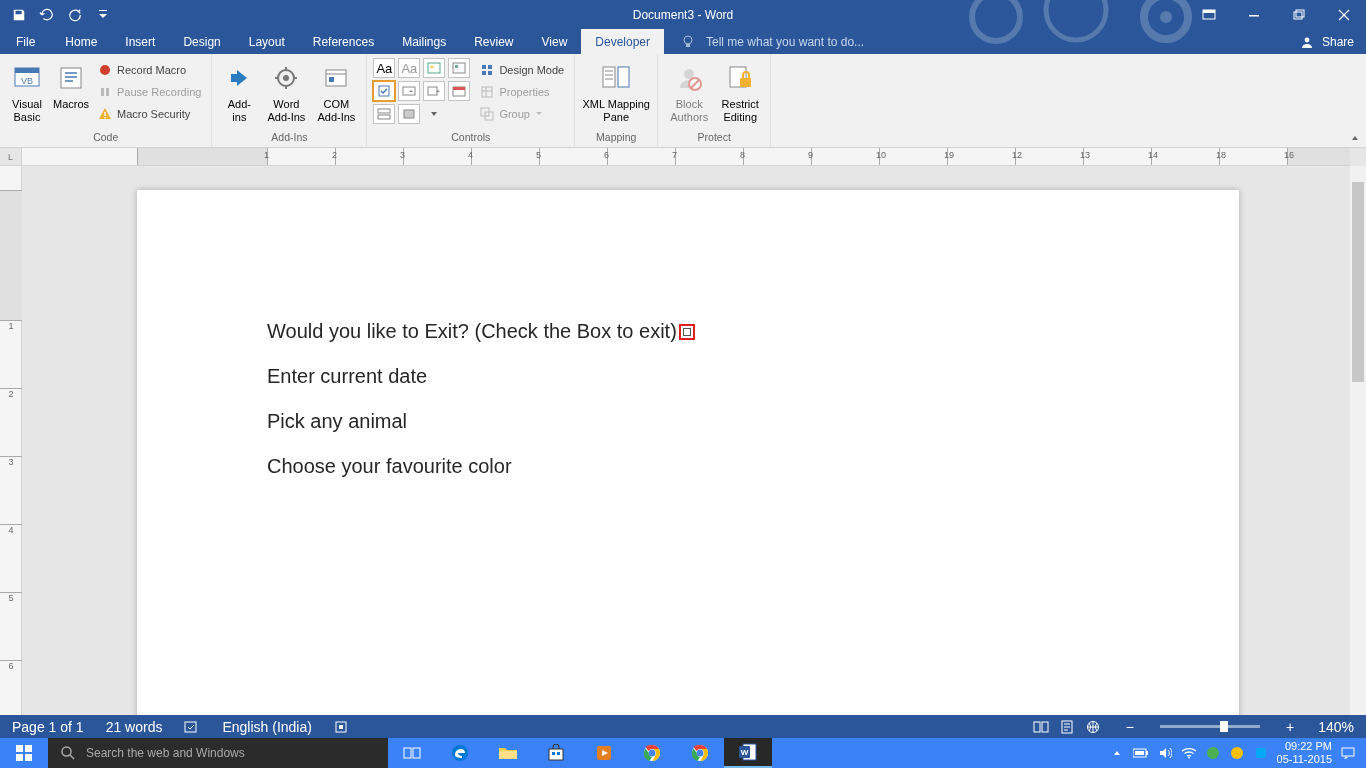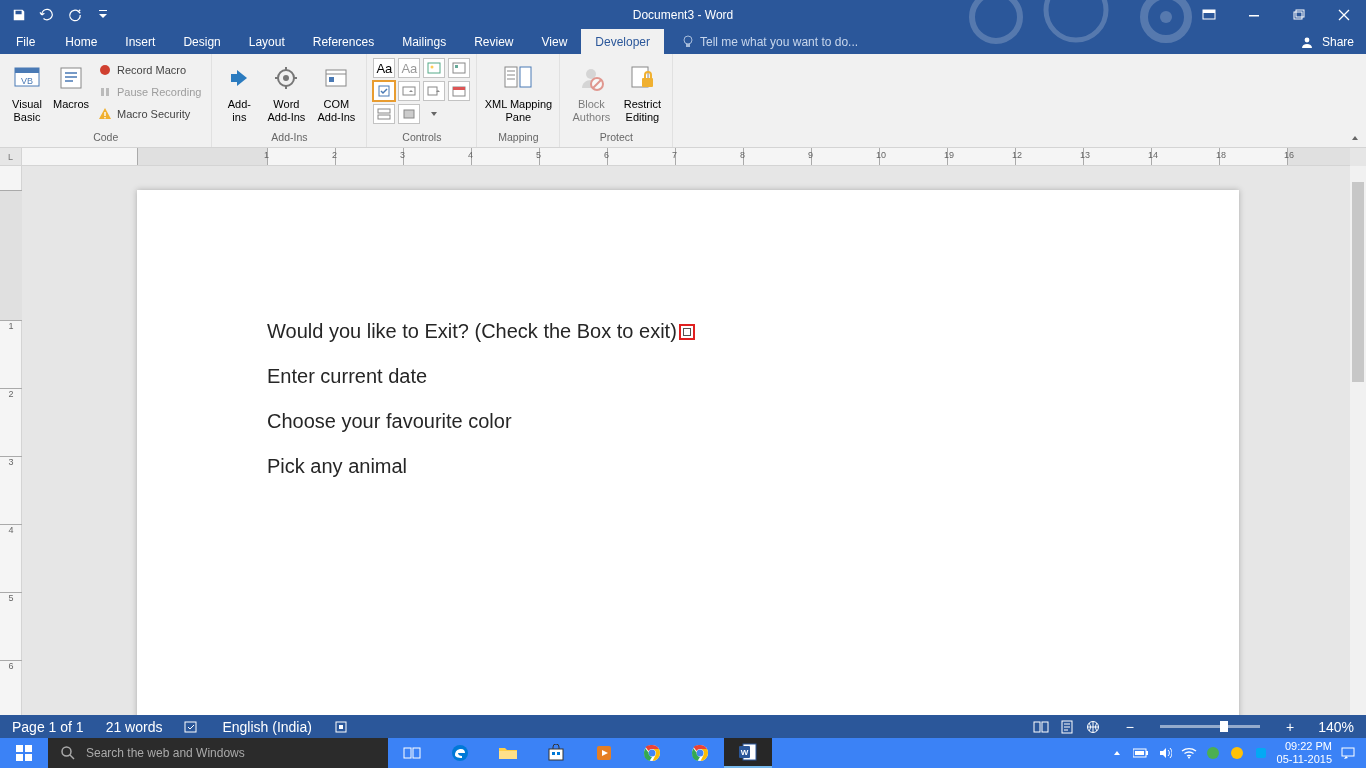--- a/index.html
+++ b/index.html
@@ -12,21 +12,21 @@
 .title-center { position: absolute; left: 50%; transform: translateX(-50%); font-size: 12px; }
 .title-right { margin-left: auto; display: flex; align-items: center; }
 .win-btn { width: 45px; height: 29px; display: flex; align-items: center; justify-content: center; cursor: pointer; }
 .decorative-circles { position: absolute; right: 140px; top: -10px; opacity: 0.2; }
 
 
 .tabstrip { height: 25px; background: #2b579a; display: flex; align-items: stretch; color: #fff; font-size: 12px; }
 .tab { padding: 0 14px; display: flex; align-items: center; cursor: pointer; }
 .tab.file { padding: 0 16px; }
 .tab.active { background: #f1f1f1; color: #2b579a; }
-.tellme { display: flex; align-items: center; gap: 6px; padding-left: 18px; color: #c7d6ec; }
+.tellme { display: flex; align-items: center; gap: 12px; padding-left: 18px; color: #c7d6ec; }
 .tellme .bulb { opacity: 0.8; }
 .share-btn { margin-left: auto; padding: 0 12px; display: flex; align-items: center; gap: 8px; cursor: pointer; }
 
 
 .ribbon { height: 94px; background: #f1f1f1; border-bottom: 1px solid #d4d4d4; display: flex; position: relative; }
 .group { border-right: 1px solid #e1e1e1; padding: 4px 6px 2px 6px; display: flex; flex-direction: column; }
 .group-content { flex: 1; display: flex; align-items: flex-start; gap: 2px; }
 .group-label { text-align: center; font-size: 10.5px; color: #666; padding-bottom: 2px; }
 .big-btn { width: 42px; height: 70px; display: flex; flex-direction: column; align-items: center; justify-content: flex-start; padding-top: 4px; cursor: pointer; font-size: 11px; text-align: center; line-height: 1.15; }
 .big-btn .ico { width: 32px; height: 32px; margin-bottom: 4px; display: flex; align-items: center; justify-content: center; }
@@ -313,20 +313,45 @@
               <rect x="2" y="2" width="10" height="8" fill="#ccc" stroke="#888"></rect>
             </svg>
           </div>
         <div class="ctrl-cell" style="border:none;background:transparent;">
             <svg width="10" height="10">
               <path fill="#666" d="M2 3l3 4 3-4z"></path>
             </svg>
           </div>
         <div style="visibility:hidden"></div>
       </div>
+      <div class="stack" style="padding-top:2px;margin-left:4px">
+        <div class="small-cmd">
+          <svg width="14" height="14">
+              <path fill="#4a7ab5" d="M2 2h4v4H2zM8 2h4v4H8zM2 8h4v4H2zM8 8h4v4H8z"></path>
+            </svg>
+          <span>Design Mode</span>
+        </div>
+        <div class="small-cmd disabled">
+          <svg width="14" height="14">
+              <rect x="2" y="2" width="10" height="10" fill="none" stroke="#bbb"></rect>
+              <path stroke="#bbb" d="M2 6h10M6 2v10"></path>
+            </svg>
+          <span>Properties</span>
+        </div>
+        <div class="small-cmd disabled">
+          <svg width="14" height="14">
+              <rect x="1" y="1" width="8" height="8" fill="none" stroke="#bbb"></rect>
+              <rect x="5" y="5" width="8" height="8" fill="none" stroke="#bbb"></rect>
+            </svg>
+          <span>Group</span>
+          <svg width="8" height="8">
+              <path fill="#bbb" d="M1 2l3 3 3-3z"></path>
+            </svg>
+        </div>
+      </div>
     </div>
     <div class="group-label">Controls</div>
   </div>
 
   <div class="group">
     <div class="group-content">
       <div class="big-btn" style="width:70px">
         <span class="ico">
             <svg width="30" height="28" viewBox="0 0 30 28">
               <rect x="2" y="3" width="12" height="20" fill="#fff" stroke="#888"></rect>
@@ -451,24 +476,24 @@
   <div class="doc-viewport">
     <div class="page">
       <div class="doc-line">
         <span>Would you like to Exit? (Check the Box to exit)</span>
         <span class="form-checkbox"></span>
       </div>
       <div class="doc-line">
           <span>Enter current date</span>
         </div>
       <div class="doc-line">
+          <span>Pick any animal</span>
+        </div>
+      <div class="doc-line">
           <span>Choose your favourite color</span>
-        </div>
-      <div class="doc-line">
-          <span>Pick any animal</span>
         </div>
     </div>
   </div>
 </div>
 
 <div class="statusbar">
   <div class="status-item">Page 1 of 1</div>
   <div class="status-item">21 words</div>
   <div class="status-item">
     <svg width="16" height="14">

